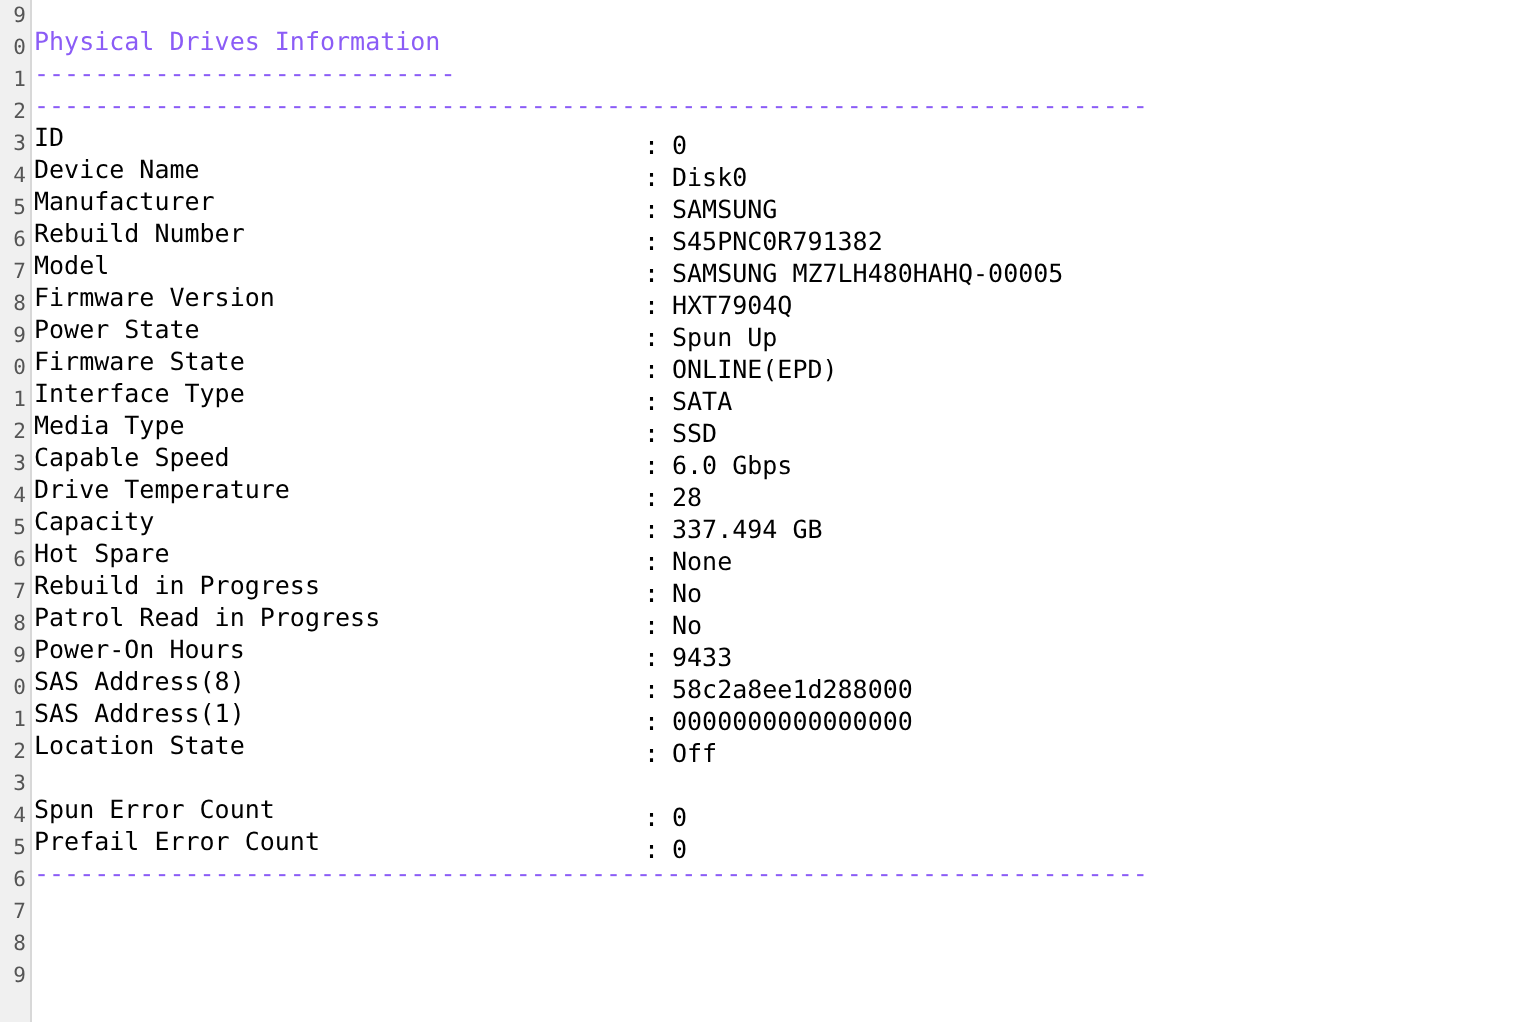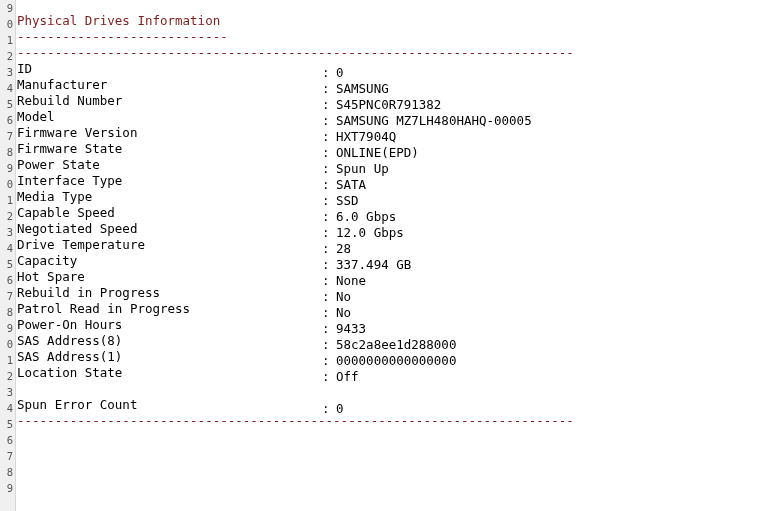--- a/index.html
+++ b/index.html
@@ -53,21 +53,21 @@
     padding-top: 13px;
     box-sizing: border-box;
     overflow: hidden;
   }
   .line {
     height: 16px;
     line-height: 16px;
     white-space: pre;
     font-family: "DejaVu Sans Mono", "Liberation Mono", monospace;
     font-size: 12.5px;
-    color: #7f1d1d;
+    color: #8b5cf6;
   }
   .row {
     height: 16px;
     line-height: 16px;
     white-space: pre;
     position: relative;
   }
   .row .k {
     display: inline-block;
     width: 305px;
@@ -124,37 +124,38 @@
       <div class="ln">7</div>
       <div class="ln">8</div>
       <div class="ln">9</div>
     </div>
 
   <div class="content" id="content">
       <div class="line">Physical Drives Information</div>
       <div class="line">----------------------------</div>
       <div class="line">--------------------------------------------------------------------------</div>
       <div class="row"><span class="k">ID</span><span class="sep">:</span><span class="v">0</span></div>
+      <div class="row"><span class="k">Device Name</span><span class="sep">:</span><span class="v">Disk0</span></div>
       <div class="row"><span class="k">Manufacturer</span><span class="sep">:</span><span class="v">SAMSUNG</span></div>
       <div class="row"><span class="k">Rebuild Number</span><span class="sep">:</span><span class="v">S45PNC0R791382</span></div>
       <div class="row"><span class="k">Model</span><span class="sep">:</span><span class="v">SAMSUNG MZ7LH480HAHQ-00005</span></div>
       <div class="row"><span class="k">Firmware Version</span><span class="sep">:</span><span class="v">HXT7904Q</span></div>
+      <div class="row"><span class="k">Power State</span><span class="sep">:</span><span class="v">Spun Up</span></div>
       <div class="row"><span class="k">Firmware State</span><span class="sep">:</span><span class="v">ONLINE(EPD)</span></div>
-      <div class="row"><span class="k">Power State</span><span class="sep">:</span><span class="v">Spun Up</span></div>
       <div class="row"><span class="k">Interface Type</span><span class="sep">:</span><span class="v">SATA</span></div>
       <div class="row"><span class="k">Media Type</span><span class="sep">:</span><span class="v">SSD</span></div>
       <div class="row"><span class="k">Capable Speed</span><span class="sep">:</span><span class="v">6.0 Gbps</span></div>
-      <div class="row"><span class="k">Negotiated Speed</span><span class="sep">:</span><span class="v">12.0 Gbps</span></div>
       <div class="row"><span class="k">Drive Temperature</span><span class="sep">:</span><span class="v">28</span></div>
       <div class="row"><span class="k">Capacity</span><span class="sep">:</span><span class="v">337.494 GB</span></div>
       <div class="row"><span class="k">Hot Spare</span><span class="sep">:</span><span class="v">None</span></div>
       <div class="row"><span class="k">Rebuild in Progress</span><span class="sep">:</span><span class="v">No</span></div>
       <div class="row"><span class="k">Patrol Read in Progress</span><span class="sep">:</span><span class="v">No</span></div>
       <div class="row"><span class="k">Power-On Hours</span><span class="sep">:</span><span class="v">9433</span></div>
       <div class="row"><span class="k">SAS Address(8)</span><span class="sep">:</span><span class="v">58c2a8ee1d288000</span></div>
       <div class="row"><span class="k">SAS Address(1)</span><span class="sep">:</span><span class="v">0000000000000000</span></div>
       <div class="row"><span class="k">Location State</span><span class="sep">:</span><span class="v">Off</span></div>
       <div class="blank"></div>
       <div class="row"><span class="k">Spun Error Count</span><span class="sep">:</span><span class="v">0</span></div>
+      <div class="row"><span class="k">Prefail Error Count</span><span class="sep">:</span><span class="v">0</span></div>
       <div class="line">--------------------------------------------------------------------------</div>
     </div>
 
 </div>
 
 </body></html>

